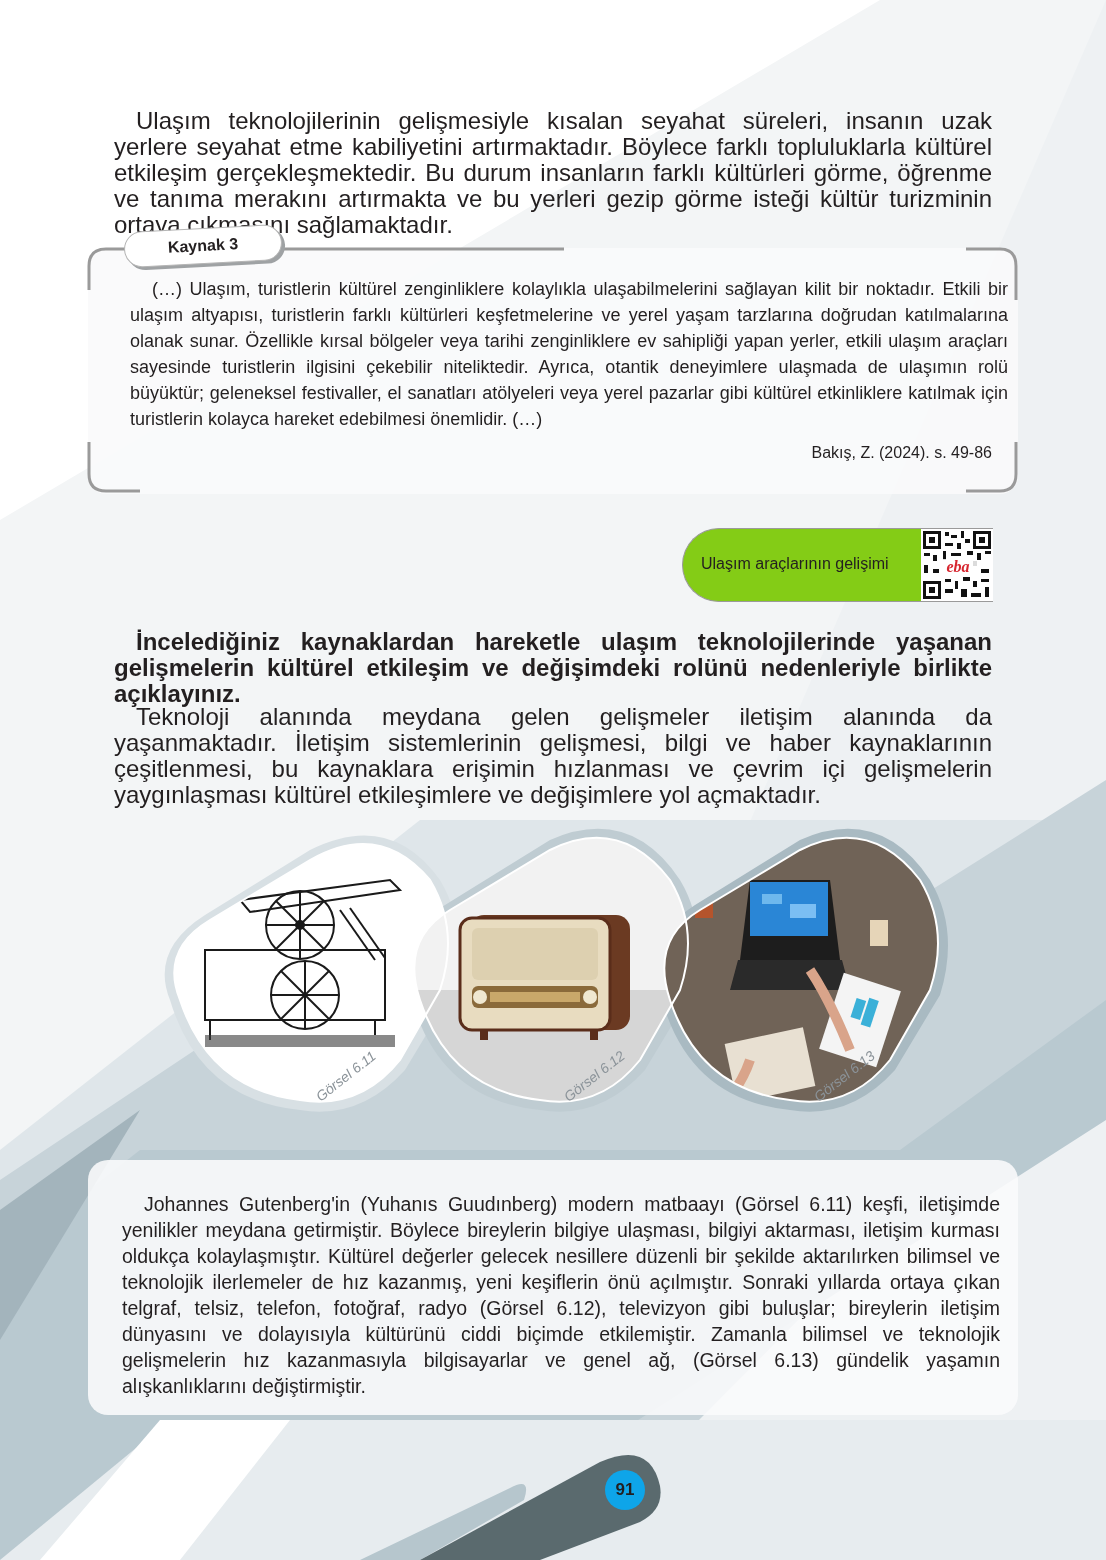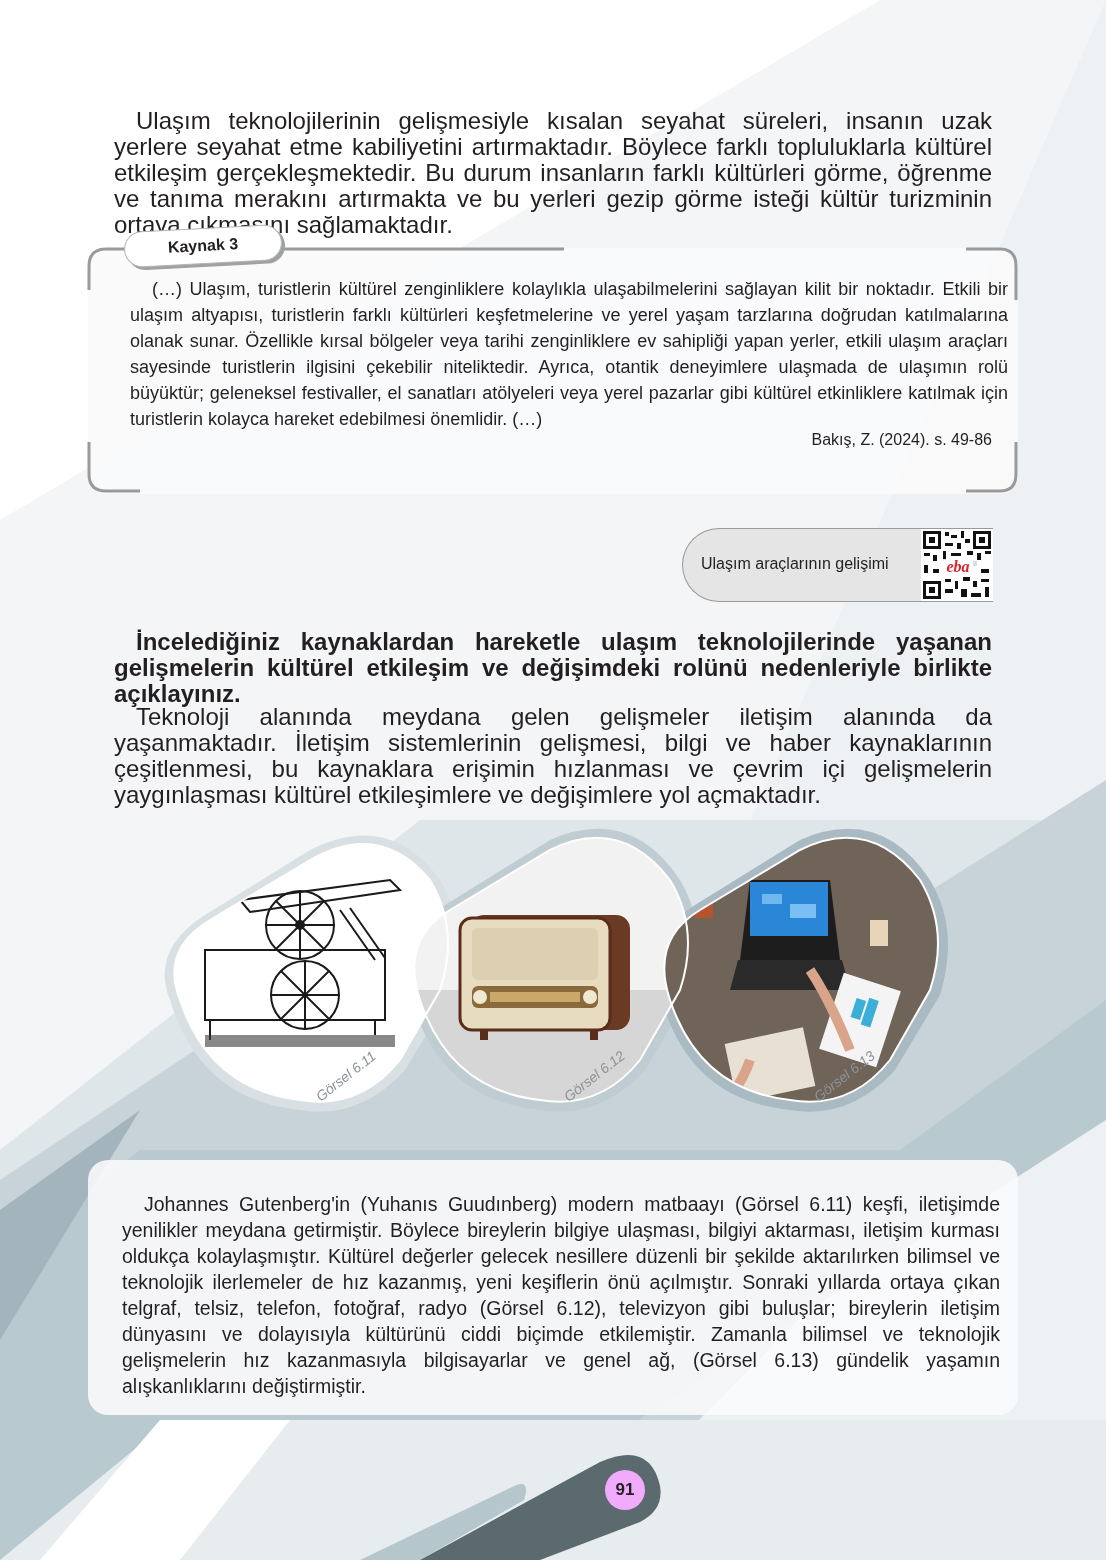--- a/index.html
+++ b/index.html
@@ -30,28 +30,28 @@
     transform: rotate(-3deg);
     display: flex; align-items: center; justify-content: center;
     font-weight: bold; font-size: 16px; z-index: 3;
   }
   .source-text {
     position: absolute; left: 114px; top: 260px; width: 878px;
     font-size: 18px; line-height: 26px; text-align: justify; text-indent: 22px;
     margin: 16px; z-index: 3;
   }
   .citation {
-    position: absolute; right: 114px; top: 431px; font-size: 16px; z-index: 3;
+    position: absolute; right: 114px; top: 444px; font-size: 16px; z-index: 3;
   }
 
   
   .qr-pill {
     position: absolute; left: 682px; top: 528px; width: 310px; height: 72px;
     border: 1px solid #9a9a9a; border-radius: 40px 0 0 40px; border-right: none;
-    background: #e5e5e5; z-index: 3;
+    background: #84cc16; z-index: 3;
   }
   .qr-label {
     position: absolute; left: 18px; top: 26px; font-size: 16px;
   }
   .qr-code {
     position: absolute; right: 0; top: 0; width: 72px; height: 72px;
   }
 
   
   .figure { position: absolute; z-index: 3; }
@@ -65,21 +65,21 @@
     position: absolute; left: 88px; top: 1160px; width: 930px; height: 255px;
     background: rgba(250,251,252,0.88); border-radius: 20px; z-index: 1;
   }
   .info-text {
     position: absolute; left: 114px; top: 1183px; width: 878px;
     font-size: 19.5px; line-height: 26px; text-align: justify; text-indent: 22px;
     margin: 8px; z-index: 3;
   }
   .page-number {
     position: absolute; left: 605px; top: 1470px; width: 40px; height: 40px;
-    border-radius: 50%; background: #f0abfc;
+    border-radius: 50%; background: #0ea5e9;
     display: flex; align-items: center; justify-content: center;
     font-weight: bold; font-size: 17px; z-index: 4;
   }
 </style>
 </head>
 <body>
 
 <svg class="bg" width="1106" height="1560" viewBox="0 0 1106 1560">
 
   <polygon points="880,0 1106,0 1106,1560 0,1560 0,520" fill="#f3f5f6"></polygon>

